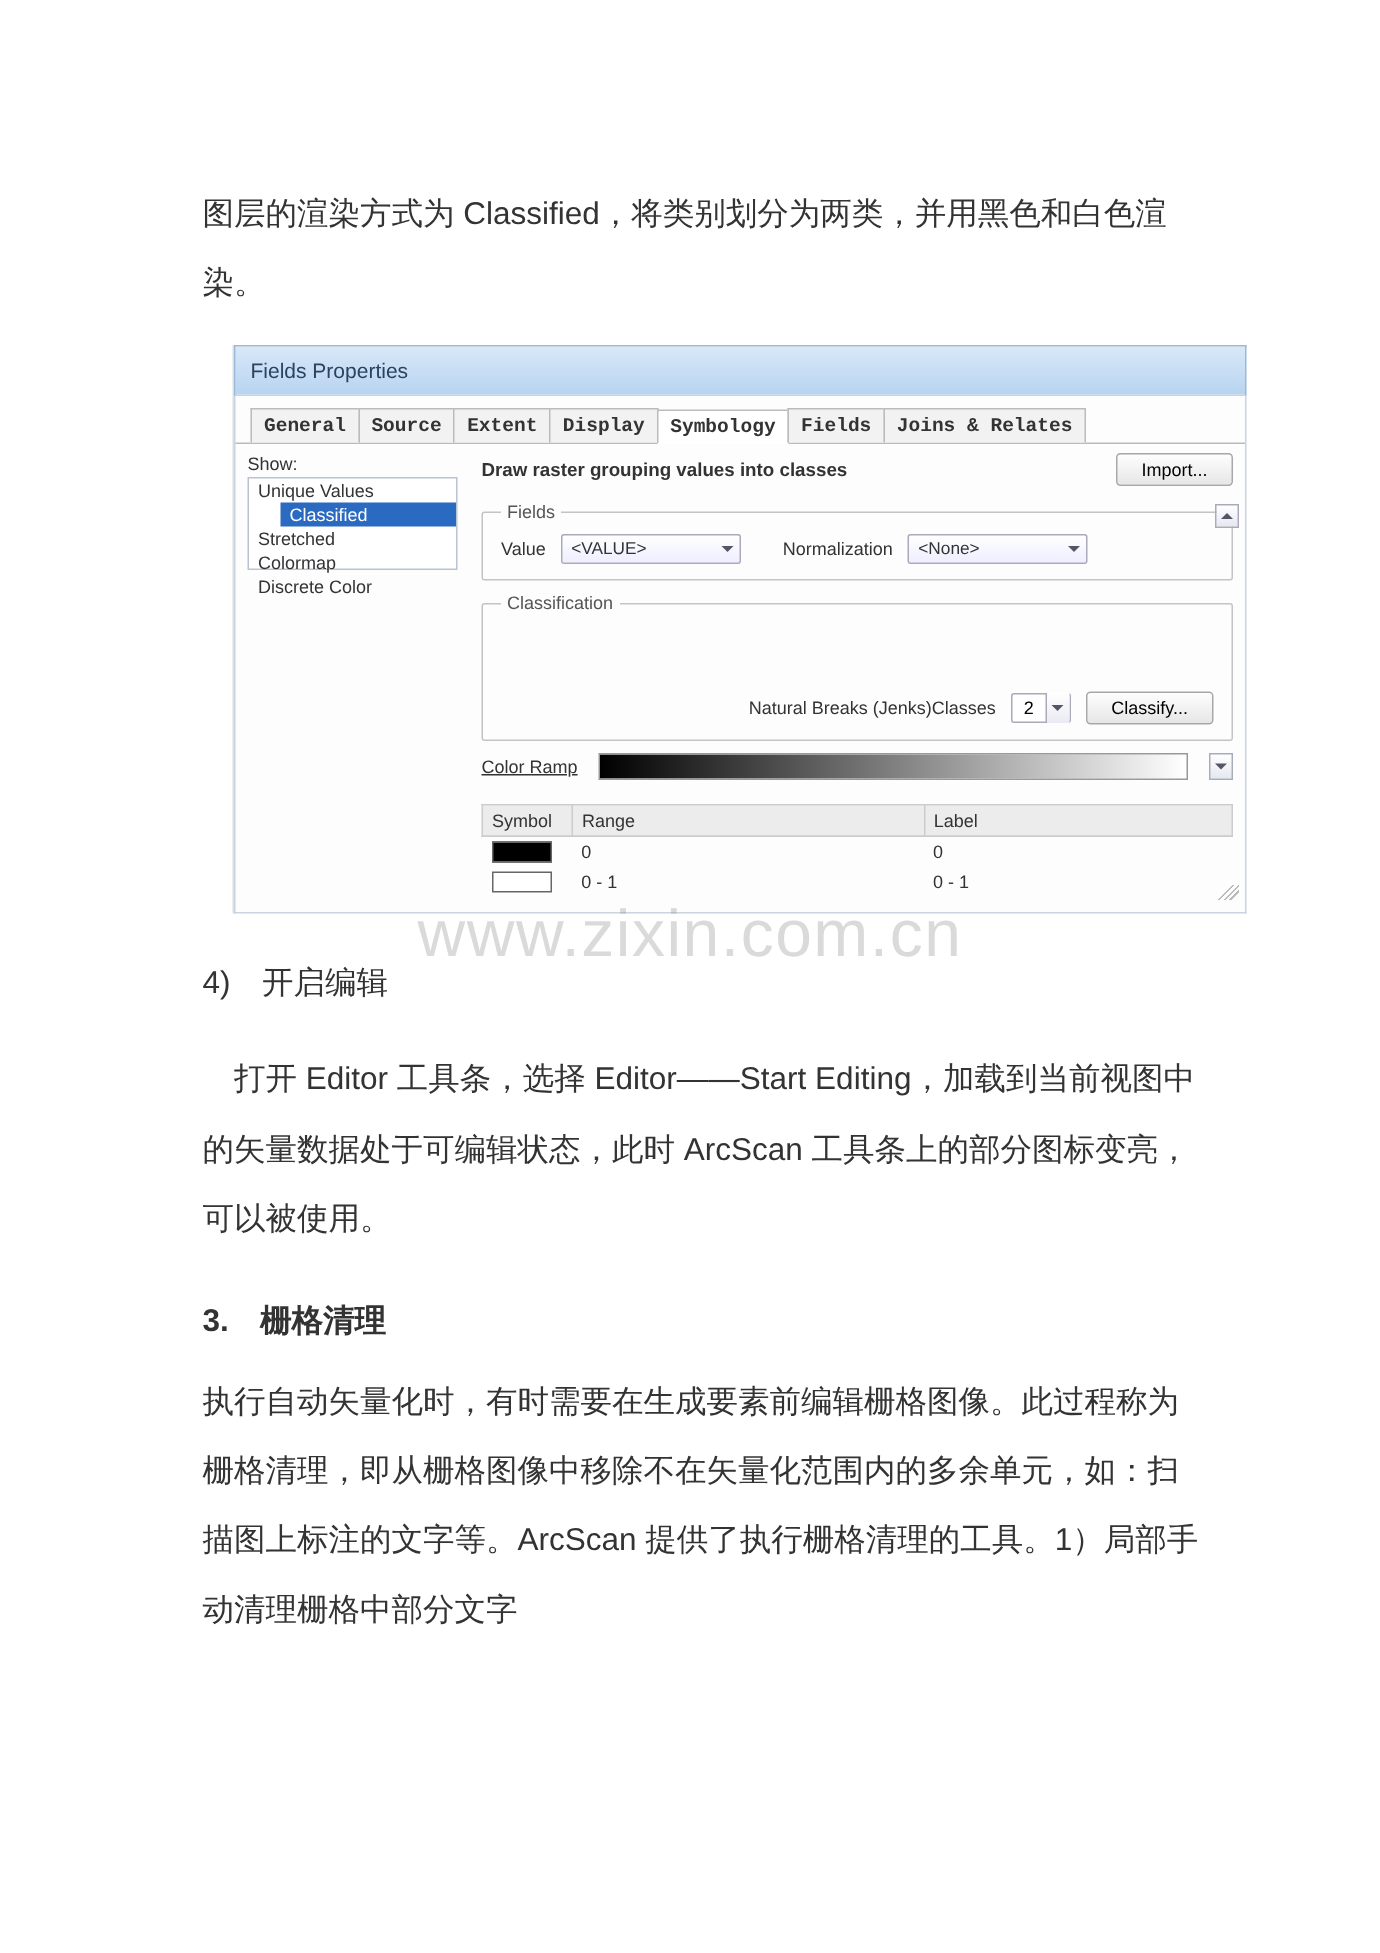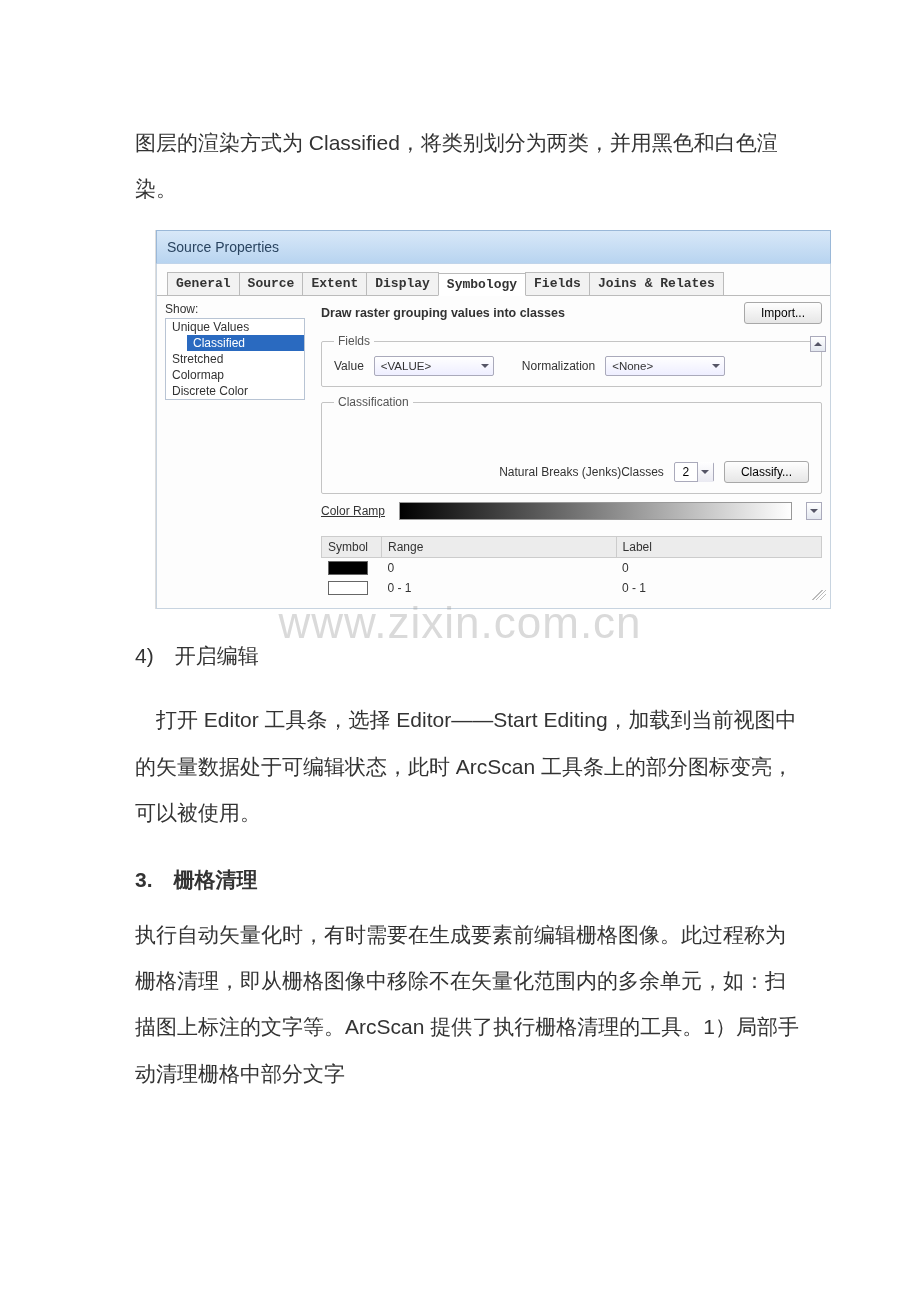--- a/index.html
+++ b/index.html
@@ -85,21 +85,21 @@
     display: flex;
     padding: 6px 8px 10px 8px;
     gap: 16px;
   }
   
   .showpanel { width: 140px; }
   .showlabel { font-size: 12px; margin-bottom: 2px; }
   .showlist {
     border: 1px solid #b8c4d4;
     background: #fff;
-    height: 82px;
+    height: 62px;
     font-size: 12px;
   }
   .showlist div { padding: 1px 6px; cursor: pointer; }
   .showlist .sel { background: #2a6ac0; color: #fff; margin-left: 21px; }
   
   .mainpanel { flex: 1; position: relative; }
   .mp-head {
     display: flex;
     justify-content: space-between;
     align-items: center;
@@ -209,21 +209,21 @@
   }
 </style>
 </head>
 <body>
 
 <div class="page">
 
   <p class="para">图层的渲染方式为 Classified，将类别划分为两类，并用黑色和白色渲染。</p>
 
   <div class="shot">
-    <div class="titlebar">Source Properties</div>
+    <div class="titlebar">Fields Properties</div>
     <div class="dlg-inner">
       <div class="tabs">
         <div class="tab">General</div>
         <div class="tab">Source</div>
         <div class="tab">Extent</div>
         <div class="tab">Display</div>
         <div class="tab active">Symbology</div>
         <div class="tab">Fields</div>
         <div class="tab">Joins &amp; Relates</div>
       </div>

